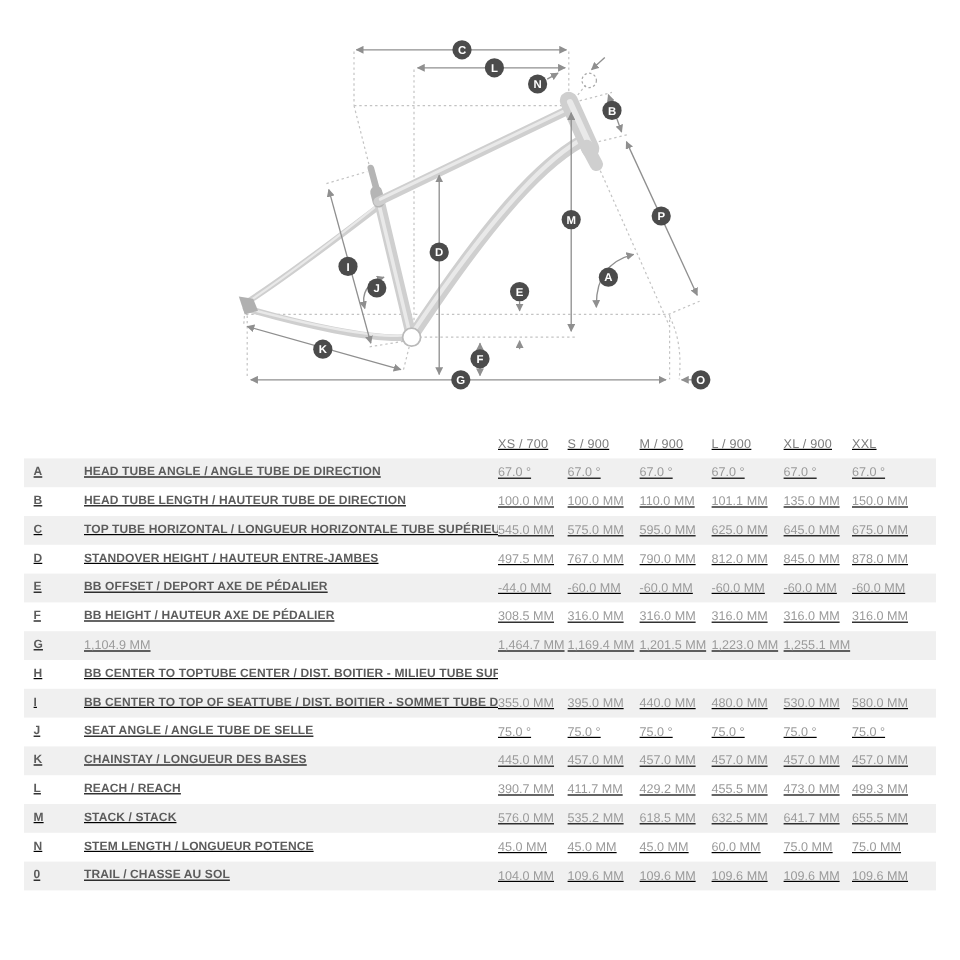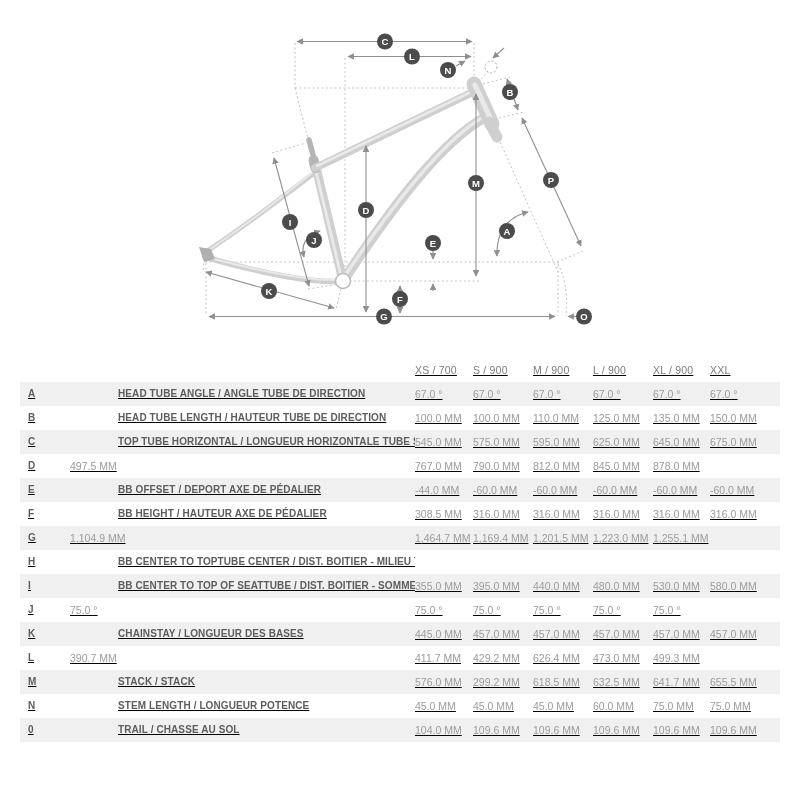--- a/index.html
+++ b/index.html
@@ -27,21 +27,21 @@
   .geo-head { height:23px; line-height:23px; }
   .geo-head .cell {
     font-size:10.5px; color:var(--header-text); letter-spacing:0.2px; font-weight:normal;
   }
   .geo-row.striped { background:var(--stripe); }
   .cell-letter {
     padding-left:8px; font-size:10px; font-weight:bold; color:var(--label-text);
   }
   .cell-label {
     font-size:10px; font-weight:bold; color:var(--label-text); letter-spacing:0.1px;
-    white-space:nowrap; overflow:hidden;margin-left:48px;
+    white-space:nowrap; overflow:hidden;
   }
   .cell-value { font-size:10.5px; color:var(--value-text); white-space:nowrap; }
 </style>
 </head>
 <body>
 
 <div class="stage" style="--callout: #4b4b4b; --dimension: #8f8f8f; --construction: #c3c3c3; --frame: #cfcfcf; --frame-light: #e9e9e9; --frame-dark: #b5b5b5; --stripe: #f0f0f0; --label-text: #5c5c5c; --value-text: #9b9b9b; --header-text: #7c7c7c;">
 
   <div class="diagram-wrap">
     <svg width="800" height="355" viewBox="0 0 800 355">
@@ -200,36 +200,37 @@
           <div class="cell-value">67.0 °</div>
           <div class="cell-value">67.0 °</div>
           <div class="cell-value">67.0 °</div>
         </div>
         <div class="geo-row">
           <div class="cell-letter">B</div>
           <div class="cell-label">HEAD TUBE LENGTH / HAUTEUR TUBE DE DIRECTION</div>
           <div class="cell-value">100.0 MM</div>
           <div class="cell-value">100.0 MM</div>
           <div class="cell-value">110.0 MM</div>
-          <div class="cell-value">125.0 MM</div>
+          <div class="cell-value">101.1 MM</div>
           <div class="cell-value">135.0 MM</div>
           <div class="cell-value">150.0 MM</div>
         </div>
         <div class="geo-row striped">
           <div class="cell-letter">C</div>
           <div class="cell-label">TOP TUBE HORIZONTAL / LONGUEUR HORIZONTALE TUBE SUPÉRIEUR</div>
           <div class="cell-value">545.0 MM</div>
           <div class="cell-value">575.0 MM</div>
           <div class="cell-value">595.0 MM</div>
           <div class="cell-value">625.0 MM</div>
           <div class="cell-value">645.0 MM</div>
           <div class="cell-value">675.0 MM</div>
         </div>
         <div class="geo-row">
           <div class="cell-letter">D</div>
+          <div class="cell-label">STANDOVER HEIGHT / HAUTEUR ENTRE-JAMBES</div>
           <div class="cell-value">497.5 MM</div>
           <div class="cell-value">767.0 MM</div>
           <div class="cell-value">790.0 MM</div>
           <div class="cell-value">812.0 MM</div>
           <div class="cell-value">845.0 MM</div>
           <div class="cell-value">878.0 MM</div>
         </div>
         <div class="geo-row striped">
           <div class="cell-letter">E</div>
           <div class="cell-label">BB OFFSET / DEPORT AXE DE PÉDALIER</div>
@@ -274,51 +275,53 @@
           <div class="cell-label">BB CENTER TO TOP OF SEATTUBE / DIST. BOITIER - SOMMET TUBE DE SELLE</div>
           <div class="cell-value">355.0 MM</div>
           <div class="cell-value">395.0 MM</div>
           <div class="cell-value">440.0 MM</div>
           <div class="cell-value">480.0 MM</div>
           <div class="cell-value">530.0 MM</div>
           <div class="cell-value">580.0 MM</div>
         </div>
         <div class="geo-row">
           <div class="cell-letter">J</div>
+          <div class="cell-label">SEAT ANGLE / ANGLE TUBE DE SELLE</div>
           <div class="cell-value">75.0 °</div>
           <div class="cell-value">75.0 °</div>
           <div class="cell-value">75.0 °</div>
           <div class="cell-value">75.0 °</div>
           <div class="cell-value">75.0 °</div>
           <div class="cell-value">75.0 °</div>
         </div>
         <div class="geo-row striped">
           <div class="cell-letter">K</div>
           <div class="cell-label">CHAINSTAY / LONGUEUR DES BASES</div>
           <div class="cell-value">445.0 MM</div>
           <div class="cell-value">457.0 MM</div>
           <div class="cell-value">457.0 MM</div>
           <div class="cell-value">457.0 MM</div>
           <div class="cell-value">457.0 MM</div>
           <div class="cell-value">457.0 MM</div>
         </div>
         <div class="geo-row">
           <div class="cell-letter">L</div>
+          <div class="cell-label">REACH / REACH</div>
           <div class="cell-value">390.7 MM</div>
           <div class="cell-value">411.7 MM</div>
           <div class="cell-value">429.2 MM</div>
-          <div class="cell-value">626.4 MM</div>
+          <div class="cell-value">455.5 MM</div>
           <div class="cell-value">473.0 MM</div>
           <div class="cell-value">499.3 MM</div>
         </div>
         <div class="geo-row striped">
           <div class="cell-letter">M</div>
           <div class="cell-label">STACK / STACK</div>
           <div class="cell-value">576.0 MM</div>
-          <div class="cell-value">299.2 MM</div>
+          <div class="cell-value">535.2 MM</div>
           <div class="cell-value">618.5 MM</div>
           <div class="cell-value">632.5 MM</div>
           <div class="cell-value">641.7 MM</div>
           <div class="cell-value">655.5 MM</div>
         </div>
         <div class="geo-row">
           <div class="cell-letter">N</div>
           <div class="cell-label">STEM LENGTH / LONGUEUR POTENCE</div>
           <div class="cell-value">45.0 MM</div>
           <div class="cell-value">45.0 MM</div>

